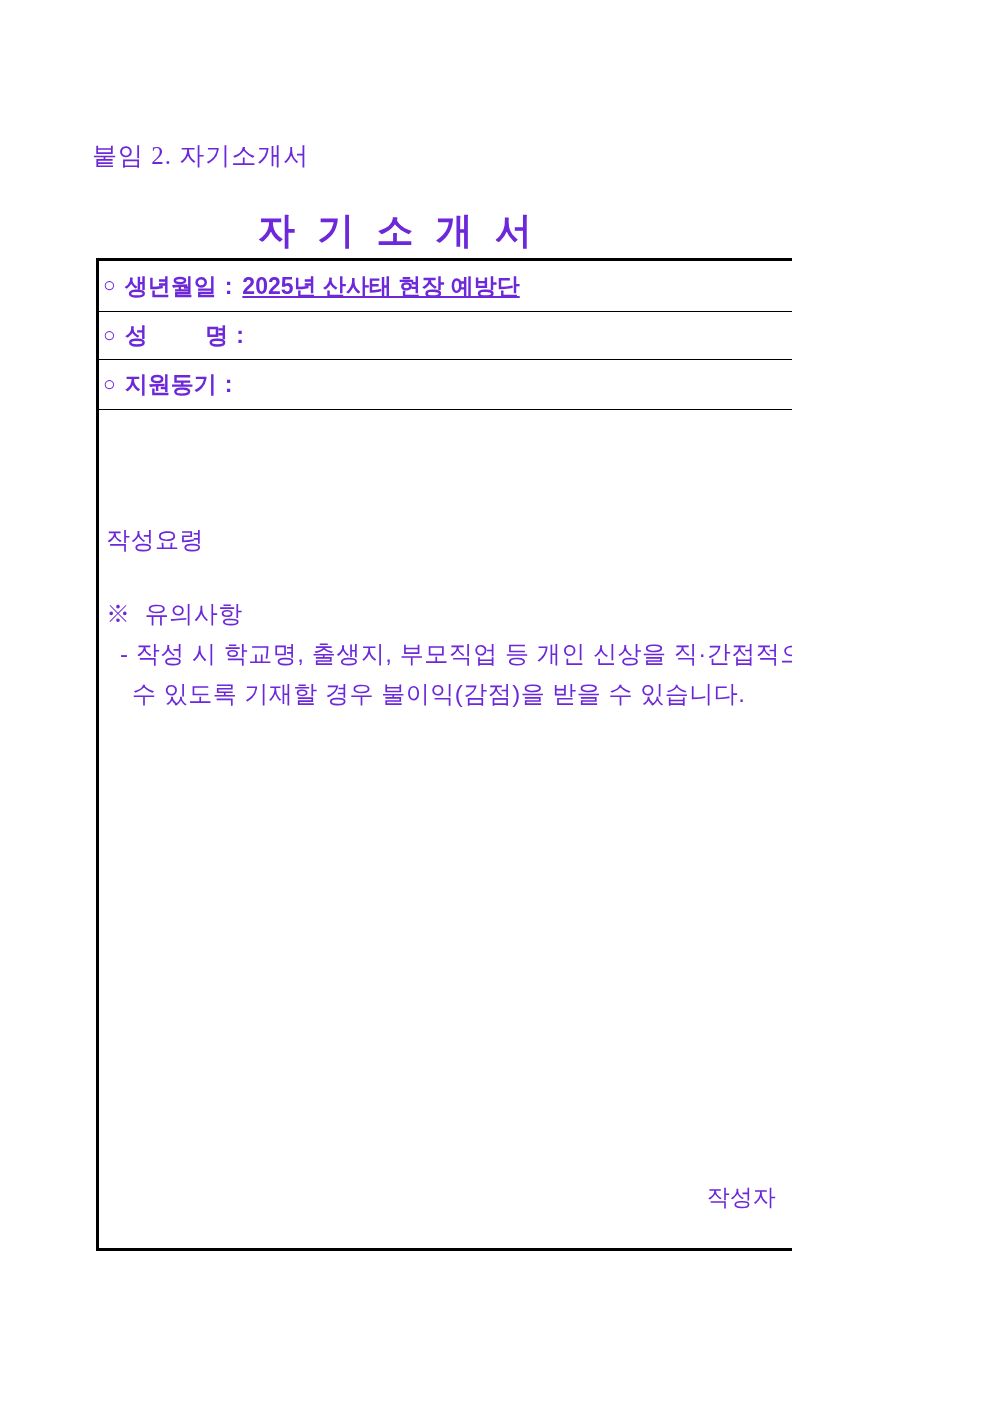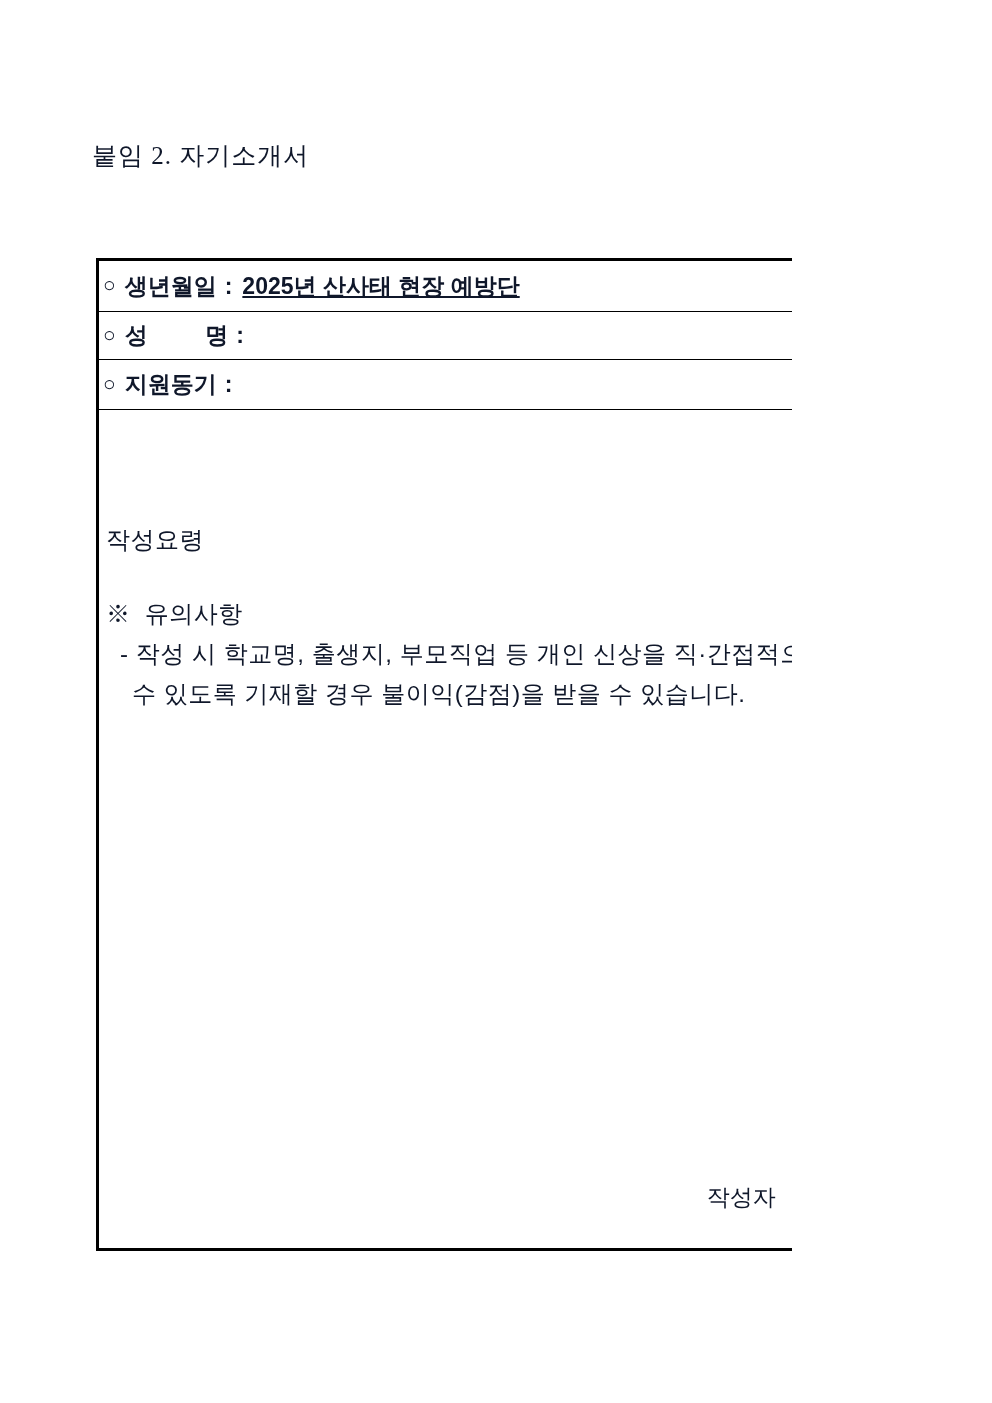--- a/index.html
+++ b/index.html
@@ -2,21 +2,21 @@
 <html><head>
 <meta charset="utf-8">
 <style>
   * { margin: 0; padding: 0; box-sizing: border-box; }
   html, body { background: #ffffff; }
   .page {
     position: relative;
     width: 792px;
     height: 1403px;
     background: #ffffff;
-    color: #0f172a;
+    color: #6d28d9;
     font-family: "Liberation Sans", sans-serif;
     overflow: hidden;
   }
 
   
   .attachment {
     position: absolute;
     left: 92px;
     top: 139px;
     font-family: "Liberation Serif", serif;
@@ -120,20 +120,21 @@
   }
   .signature-line .seg-sign { margin-left: 137px; }
 </style>
 </head>
 <body>
 
 <div class="page">
 
   <div class="attachment">붙임 2. 자기소개서</div>
 
+  <div class="doc-title">자 기 소 개 서</div>
 
   <div class="form-table">
 
     <div class="form-row row-1">
       <span class="bullet">○</span>
       <span class="row-label">생년월일</span>
       <span class="row-colon">:</span>
       <span class="row-value">2025년 산사태 현장 예방단</span>
     </div>
 

